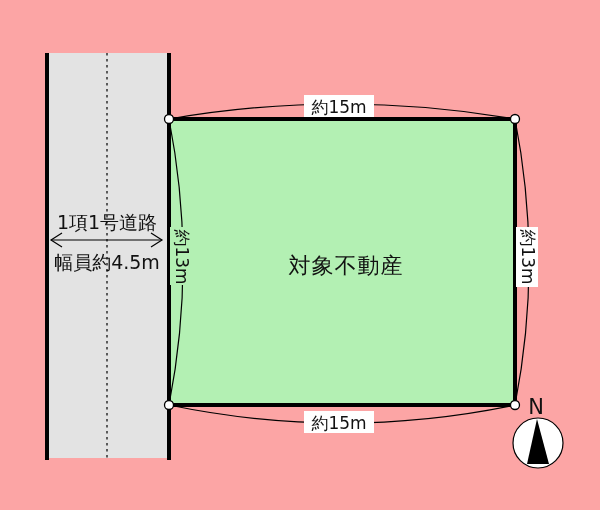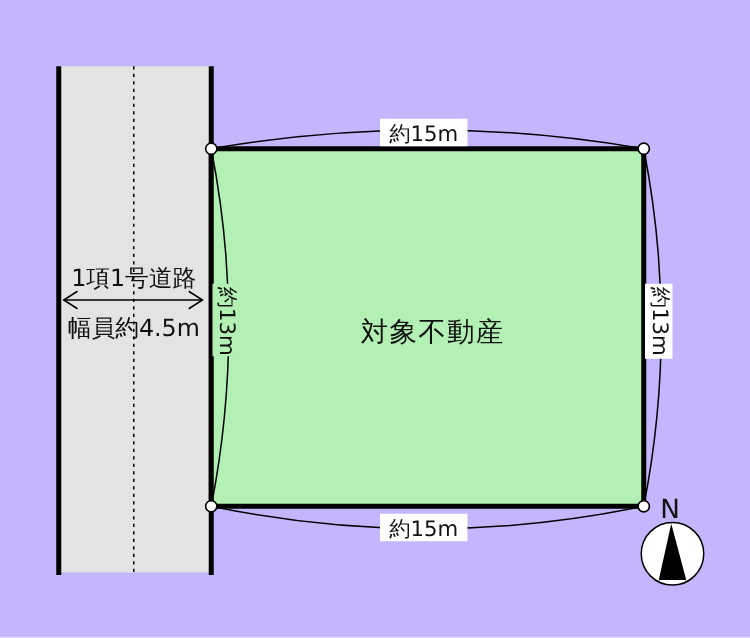--- a/index.html
+++ b/index.html
@@ -7,21 +7,21 @@
     padding: 0;
     background: #ffffff;
     width: 600px;
     height: 510px;
     overflow: hidden;
   }
   .canvas {
     position: relative;
     width: 600px;
     height: 510px;
-    background: #c4b5fd;
+    background: #fca5a5;
   }
   svg {
     display: block;
   }
   text {
     font-family: "DejaVu Sans", "Liberation Sans", sans-serif;
     fill: #111111;
   }
   .dim-label { font-size: 17px; }
   .road-label { font-size: 19px; }

